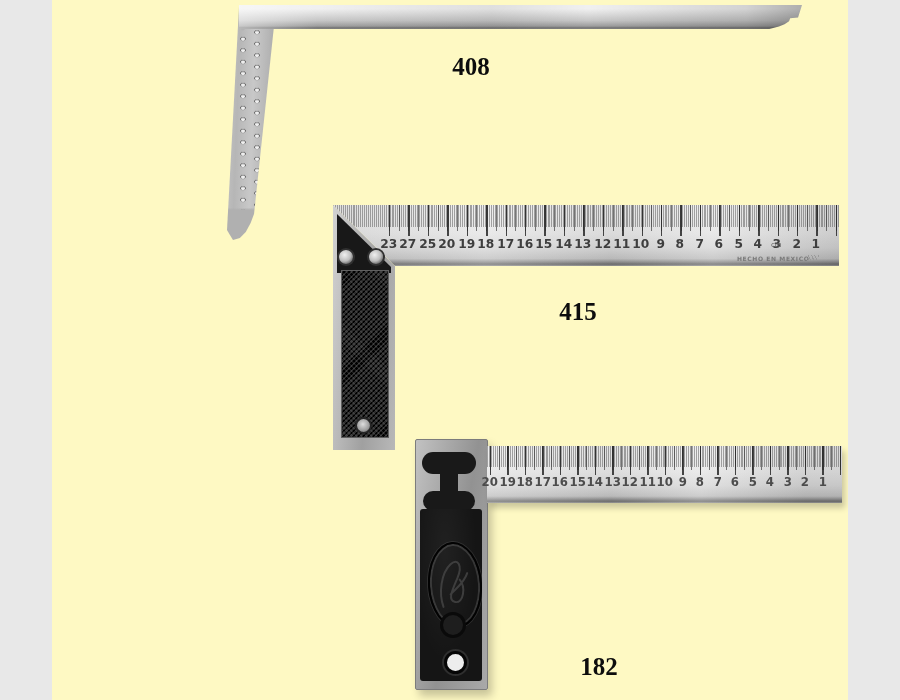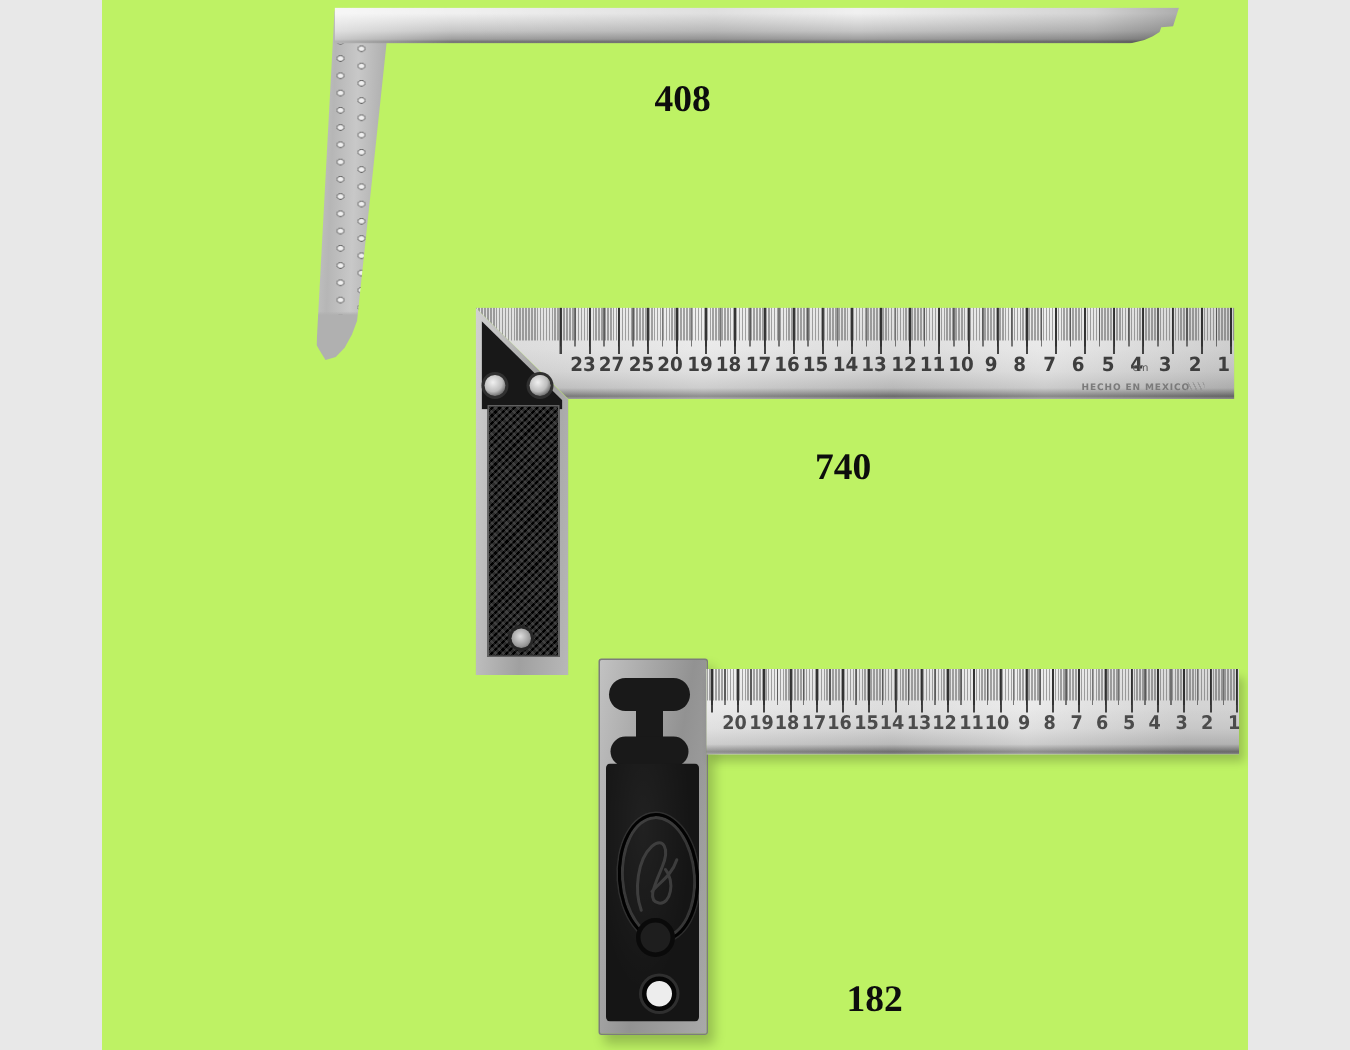--- a/index.html
+++ b/index.html
@@ -1,19 +1,20 @@
 <!DOCTYPE html>
 <html><head>
 <meta charset="utf-8">
 <style>
   html,body{margin:0;padding:0;background:#e8e8e8;}
   #stage{
     position:relative;width:764px;height:700px;margin:0 auto;
-    background:#bef264;overflow:hidden;
+    background:#fef9c3;overflow:hidden;
     font-family:"DejaVu Sans",sans-serif;
+    padding-left:32px;
   }
   .abs{position:absolute;}
 
   
   .model-label{
     font-family:"Liberation Serif",serif;font-weight:bold;
     font-size:25px;color:#0d0d0d;text-align:center;width:80px;
   }
 
   
@@ -80,21 +81,21 @@
       repeating-linear-gradient(90deg, rgba(55,55,55,.65) 0 1px, rgba(0,0,0,0) 1px 9.72px),
       repeating-linear-gradient(90deg, rgba(85,85,85,.5) 0 1px, rgba(0,0,0,0) 1px 1.95px),
       linear-gradient(90deg, rgba(0,0,0,.05), rgba(255,255,255,.22) 30%, rgba(0,0,0,.04) 55%, rgba(255,255,255,.18) 75%, rgba(0,0,0,.10)),
       linear-gradient(180deg,#ebebeb,#e4e4e4 45%,#d7d7d7 70%,#c0c0c0 88%,#8c8c8c 94%,#6f6f6f 97%,#9b9b9b);
     background-repeat:no-repeat;
     background-size:100% 31px,100% 26px,100% 22px,100% 100%,100% 100%;
     background-position:56px 0,56px 0,0 0,0 0,0 0;
     filter:drop-shadow(3px 5px 5px rgba(0,0,0,.20));
     z-index:2;
   }
-  .scale-row{position:absolute;display:flex;margin-left:16px;}
+  .scale-row{position:absolute;display:flex;}
   .scale-row span{
     flex:0 0 auto;text-align:center;font-weight:bold;color:#3e3e3e;
     transform:scaleX(.94);
   }
   #sq415-numbers{left:46px;top:31px;width:447px;font-size:13px;line-height:15px;}
   #sq415-numbers span{width:19.43px;}
   #sq415-cm{left:438px;top:36px;font-size:7px;font-weight:normal;color:#5a5a5a;}
   #sq415-stamp{left:404px;top:50px;font-size:6px;letter-spacing:.6px;color:#7a7a7a;font-weight:bold;}
   #sq415-stampmark{
     left:474px;top:50px;width:12px;height:6px;
@@ -191,21 +192,21 @@
           <span>5</span>
           <span>4</span>
           <span>3</span>
           <span>2</span>
           <span>1</span>
         </div>
       <div class="abs" id="sq415-cm">cm</div>
       <div class="abs" id="sq415-stamp">HECHO EN MEXICO</div>
       <div class="abs" id="sq415-stampmark"></div>
     </div>
-    <div class="abs model-label" style="left:454px;top:298px;">740</div>
+    <div class="abs model-label" style="left:454px;top:298px;">415</div>
   </div>
 
   <div class="abs" id="sq417">
     <div class="abs" id="sq417-handle"></div>
     <div class="abs cast" id="sq417-bone-top"></div>
     <div class="abs cast" id="sq417-bone-stem"></div>
     <div class="abs cast" id="sq417-bone-bot"></div>
     <div class="abs" id="sq417-body"></div>
     <div class="abs" id="sq417-emblem">
       <svg width="50" height="82" viewBox="0 0 50 82">

